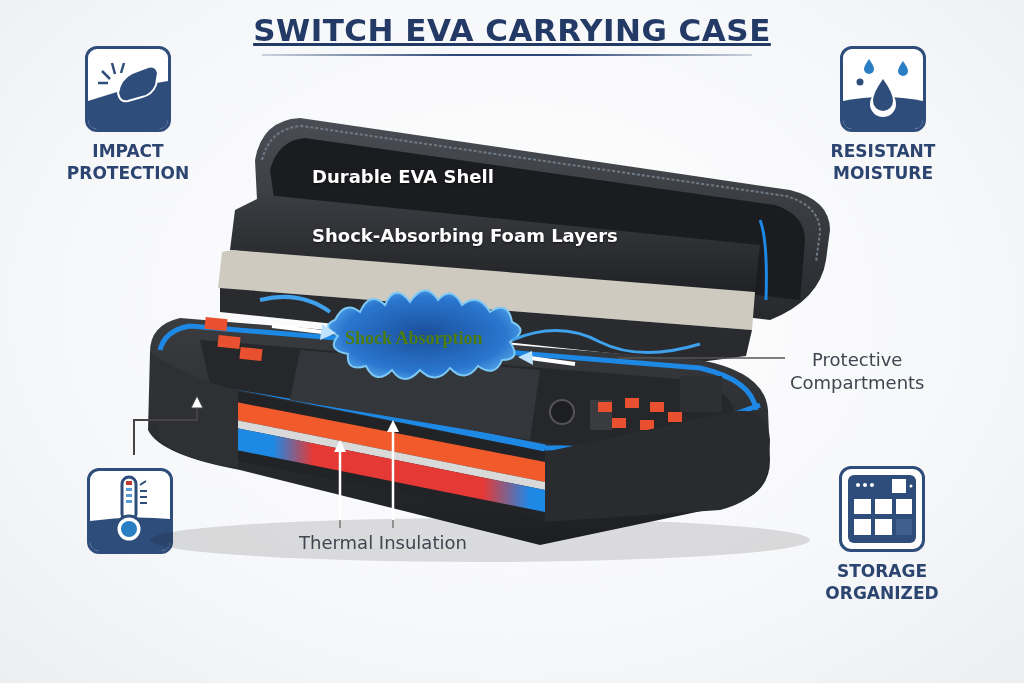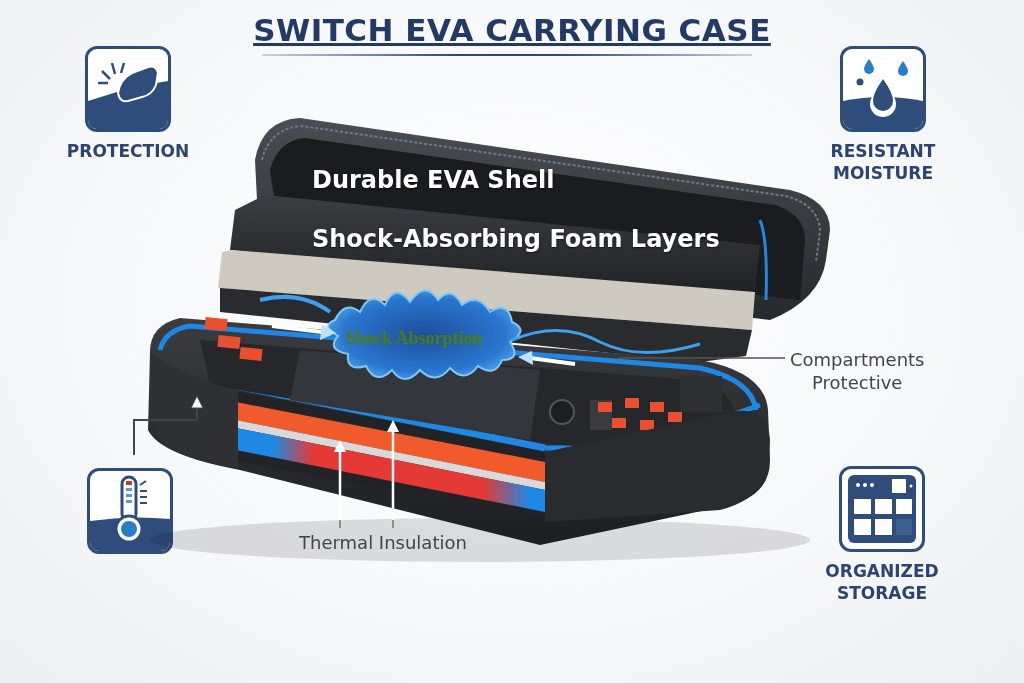--- a/index.html
+++ b/index.html
@@ -23,21 +23,21 @@
     border:3px solid #2f4d7a; border-radius:12px; background:#fff; position:relative; overflow:hidden;
   }
   .feature .label {
     margin-top:8px; font-weight:bold; font-size:17px; line-height:22px; color:#2b4470;
     font-family: "DejaVu Sans", sans-serif;
   }
   .feature svg { position:absolute; left:0; top:0; }
   .callout {
     position:absolute; font-family:"DejaVu Sans", sans-serif; white-space:nowrap;
   }
-  .callout.on-dark { color:#ffffff; font-weight:bold; font-size:24px; text-shadow:0 1px 2px rgba(0,0,0,0.6); }
+  .callout.on-dark { color:#ffffff; font-weight:bold; font-size:18px; text-shadow:0 1px 2px rgba(0,0,0,0.6); }
   .callout.on-light { color:#404550; font-size:18px; }
   .callout.shock { color:#4d7c0f; font-weight:bold; font-size:18px;font-family:Liberation Serif, serif; }
 </style>
 </head>
 <body>
 
 <div class="title">SWITCH EVA CARRYING CASE</div>
 <div class="title-rule"></div>
 
 <div class="feature" style="left:43px; top:46px;">
@@ -45,20 +45,21 @@
     <svg width="80" height="80" viewBox="0 0 80 80">
       <path d="M0 52 L45 38 L80 32 L80 80 L0 80 Z" fill="#2f4d7a"></path>
       <path d="M30 44 q2 -14 14 -20 l16 -6 q8 -2 10 6 l-2 12 q-4 10 -14 12 l-14 4 q-8 2 -10 -8z" fill="#2f4d7a" stroke="#fff" stroke-width="2"></path>
       <line x1="10" y1="34" x2="20" y2="34" stroke="#2f4d7a" stroke-width="2.5"></line>
       <line x1="14" y1="22" x2="22" y2="30" stroke="#2f4d7a" stroke-width="2.5"></line>
       <line x1="24" y1="14" x2="27" y2="25" stroke="#2f4d7a" stroke-width="2.5"></line>
       <line x1="36" y1="14" x2="33" y2="24" stroke="#2f4d7a" stroke-width="2.5"></line>
     </svg>
   </div>
   <div class="label">
+    <div>IMPACT</div>
     <div>PROTECTION</div>
   </div>
 </div>
 
 <div class="feature" style="left:798px; top:46px;">
   <div class="icon-box">
     <svg width="80" height="80" viewBox="0 0 80 80">
       <path d="M0 52 Q40 44 80 52 L80 80 L0 80 Z" fill="#2f4d7a"></path>
       <circle cx="40" cy="55" r="13" fill="#fff"></circle>
       <path d="M40 30 q-10 14 -10 22 a10 10 0 0 0 20 0 q0 -8 -10 -22z" fill="#2f4d7a"></path>
@@ -103,22 +104,22 @@
       <circle cx="69" cy="17" r="1.5" fill="#fff"></circle>
       <rect x="12" y="30" width="17" height="15" fill="#fff"></rect>
       <rect x="33" y="30" width="17" height="15" fill="#fff"></rect>
       <rect x="54" y="30" width="16" height="15" fill="#fff"></rect>
       <rect x="12" y="50" width="17" height="16" fill="#fff"></rect>
       <rect x="33" y="50" width="17" height="16" fill="#fff"></rect>
       <rect x="54" y="50" width="16" height="16" fill="#3e5f8f"></rect>
     </svg>
   </div>
   <div class="label">
+    <div>STORAGE</div>
     <div>ORGANIZED</div>
-    <div>STORAGE</div>
   </div>
 </div>
 
 <svg width="1024" height="683" viewBox="0 0 1024 683" style="position:absolute; left:0; top:0;">
   <defs>
     <linearGradient id="lidG" x1="0" y1="0" x2="0" y2="1">
       <stop offset="0" stop-color="#4a4d53"></stop>
       <stop offset="1" stop-color="#26282c"></stop>
     </linearGradient>
     <linearGradient id="foamG" x1="0" y1="0" x2="0" y2="1">
@@ -208,16 +209,16 @@
   <line x1="393" y1="520" x2="393" y2="528" stroke="#777" stroke-width="1.5"></line>
 
   <polyline points="134,455 134,420 197,420 197,405" fill="none" stroke="#444" stroke-width="2"></polyline>
   <polygon points="191,408 197,396 203,408" fill="#fff" stroke="#444" stroke-width="1"></polygon>
 </svg>
 
 <div class="callout on-dark" style="left:312px; top:166px;">Durable EVA Shell</div>
 <div class="callout on-dark" style="left:312px; top:225px;">Shock-Absorbing Foam Layers</div>
 <div class="callout shock" style="left:345px; top:328px;">Shock Absorption</div>
 <div class="callout on-light" style="left:790px; top:348px; text-align:center; line-height:23px;">
+  <div>Protective</div>
   <div>Compartments</div>
-  <div>Protective</div>
 </div>
 <div class="callout on-light" style="left:299px; top:532px;">Thermal Insulation</div>
 
 </body></html>

